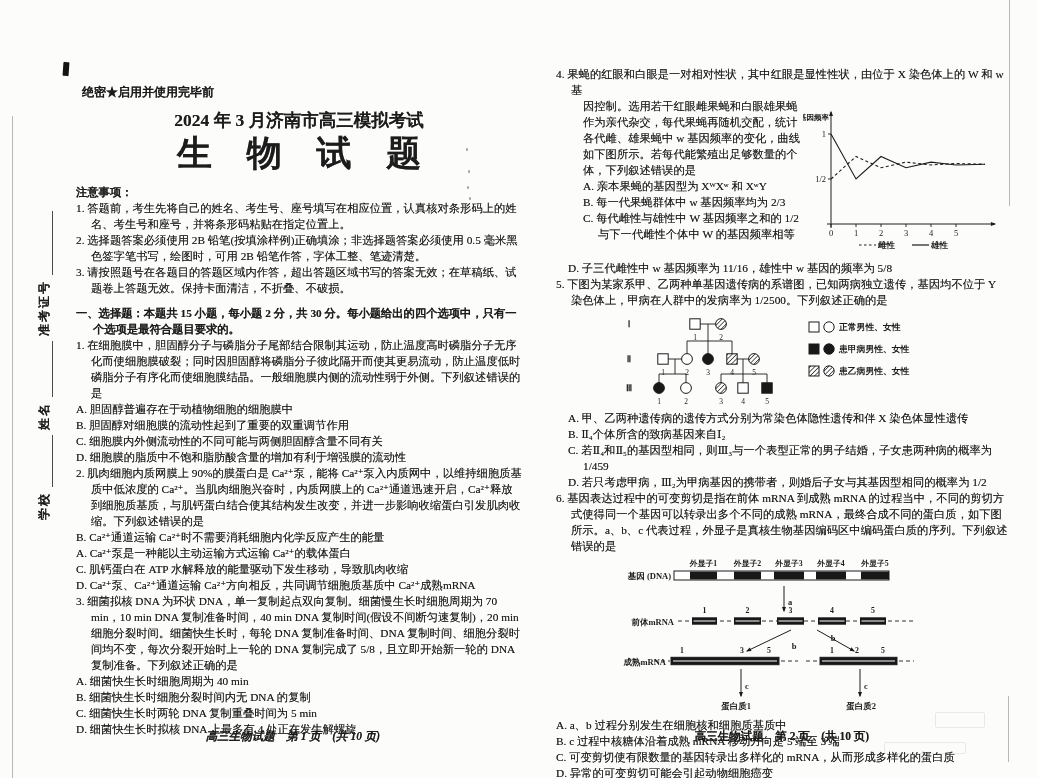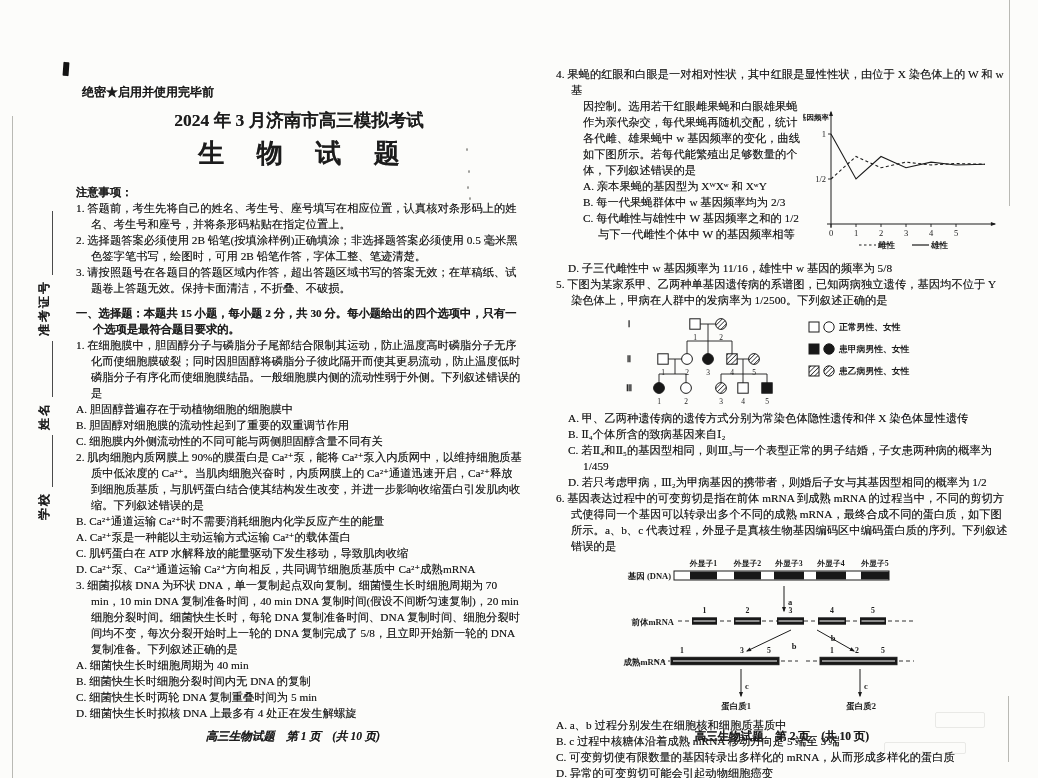--- a/index.html
+++ b/index.html
@@ -4,21 +4,21 @@
 <style>
   html,body{margin:0;padding:0;background:#ffffff;}
   .canvas{position:relative;width:1038px;height:778px;background:#fcfcfa;overflow:hidden;
     font-family:"Liberation Serif","DejaVu Serif",serif;color:#1c1c1c;
     text-shadow:0 0 .5px rgba(25,25,25,.6);}
   .page{position:absolute;top:50px;font-size:11.3px;line-height:16px;}
   .page-left{left:76px;width:446px;margin-top:28px;}
   .page-right{left:556px;width:452px;}
   .secrecy{font-size:12px;font-weight:bold;margin:6px 0 0 6px;}
   .title1{font-size:17.5px;font-weight:bold;text-align:center;margin-top:9px;line-height:22px;}
-  .title2{font-size:26px;font-weight:bold;text-align:center;letter-spacing:13px;margin-top:5px;line-height:35px;text-indent:13px;}
+  .title2{font-size:35px;font-weight:bold;text-align:center;letter-spacing:13px;margin-top:5px;line-height:35px;text-indent:13px;}
   .notes-head{font-weight:bold;margin-top:13px;}
   .hang{padding-left:15px;text-indent:-15px;}
   .hang17{padding-left:17px;text-indent:-17px;}
   .q{margin-top:0px;}
   .sec-head{font-weight:bold;margin-top:9px;}
   .q4row{display:flex;align-items:flex-start;}
   .q4col{width:218px;padding-left:27px;flex:none;}
   .q4col .hang{padding-left:15px;text-indent:-15px;}
   .chartwrap{margin-left:2px;margin-top:6px;flex:none;}
   .pedwrap{margin:2px 0 1px 66px;}
@@ -72,20 +72,21 @@
     <div class="hang">2. 选择题答案必须使用 2B 铅笔(按填涂样例)正确填涂；非选择题答案必须使用 0.5 毫米黑色签字笔书写，绘图时，可用 2B 铅笔作答，字体工整、笔迹清楚。</div>
     <div class="hang">3. 请按照题号在各题目的答题区域内作答，超出答题区域书写的答案无效；在草稿纸、试题卷上答题无效。保持卡面清洁，不折叠、不破损。</div>
 
     <div class="sec-head hang17">一、选择题：本题共 15 小题，每小题 2 分，共 30 分。每小题给出的四个选项中，只有一个选项是最符合题目要求的。</div>
 
     <div class="q">
       <div class="hang">1. 在细胞膜中，胆固醇分子与磷脂分子尾部结合限制其运动，防止温度高时磷脂分子无序化而使细胞膜破裂；同时因胆固醇将磷脂分子彼此隔开而使其更易流动，防止温度低时磷脂分子有序化而使细胞膜结晶。一般细胞膜内侧的流动性弱于外侧。下列叙述错误的是</div>
       <div class="hang" style="padding-left:15px;">A. 胆固醇普遍存在于动植物细胞的细胞膜中</div>
       <div class="hang" style="padding-left:15px;">B. 胆固醇对细胞膜的流动性起到了重要的双重调节作用</div>
       <div class="hang" style="padding-left:15px;">C. 细胞膜内外侧流动性的不同可能与两侧胆固醇含量不同有关</div>
+      <div class="hang" style="padding-left:15px;">D. 细胞膜的脂质中不饱和脂肪酸含量的增加有利于增强膜的流动性</div>
     </div>
 
     <div class="q">
       <div class="hang">2. 肌肉细胞内质网膜上 90%的膜蛋白是 Ca²⁺泵，能将 Ca²⁺泵入内质网中，以维持细胞质基质中低浓度的 Ca²⁺。当肌肉细胞兴奋时，内质网膜上的 Ca²⁺通道迅速开启，Ca²⁺释放到细胞质基质，与肌钙蛋白结合使其结构发生改变，并进一步影响收缩蛋白引发肌肉收缩。下列叙述错误的是</div>
       <div class="hang" style="padding-left:15px;">B. Ca²⁺通道运输 Ca²⁺时不需要消耗细胞内化学反应产生的能量</div>
       <div class="hang" style="padding-left:15px;">A. Ca²⁺泵是一种能以主动运输方式运输 Ca²⁺的载体蛋白</div>
       <div class="hang" style="padding-left:15px;">C. 肌钙蛋白在 ATP 水解释放的能量驱动下发生移动，导致肌肉收缩</div>
       <div class="hang" style="padding-left:15px;">D. Ca²⁺泵、Ca²⁺通道运输 Ca²⁺方向相反，共同调节细胞质基质中 Ca²⁺成熟mRNA</div>
     </div>
 

